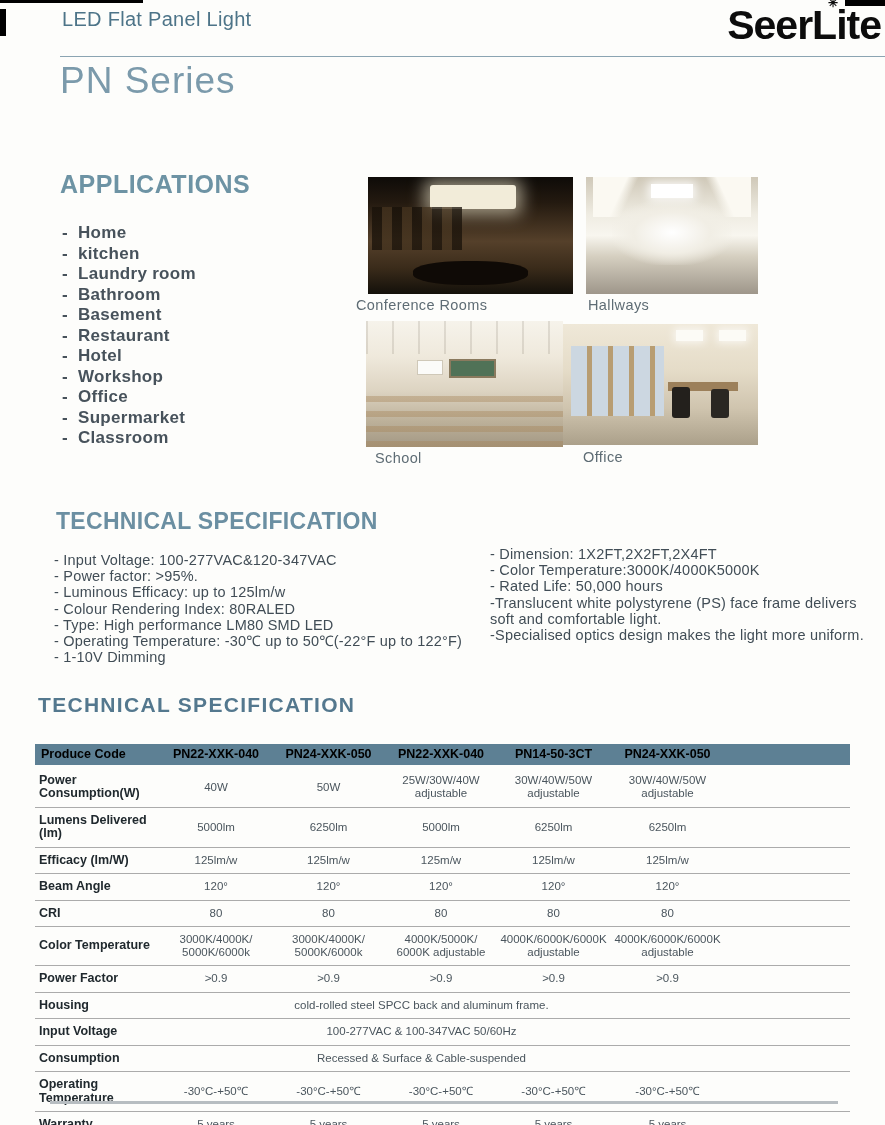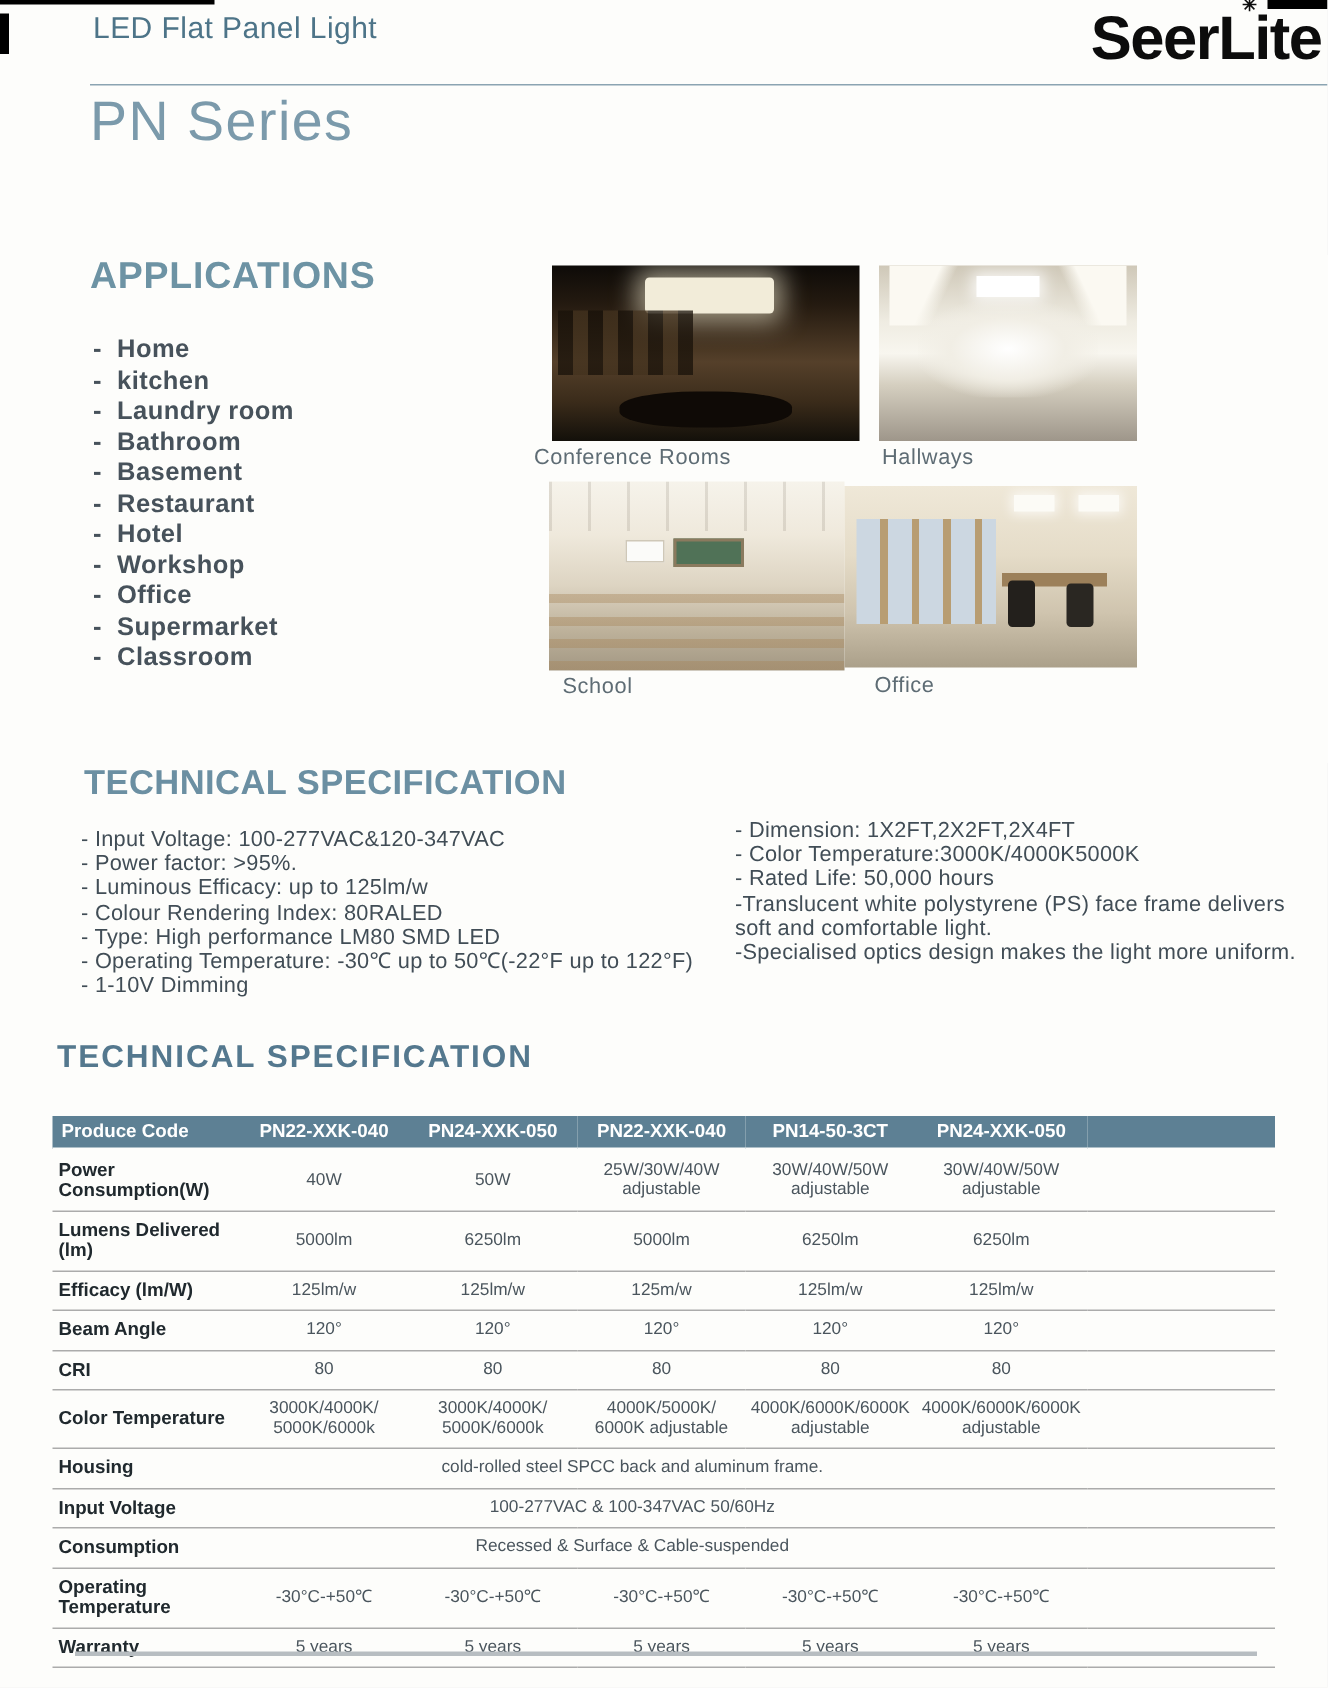--- a/index.html
+++ b/index.html
@@ -68,21 +68,21 @@
 
   
   .spec1-heading { left:56px; top:508px; font-size:23px; font-weight:700; color:#6b8fa2; letter-spacing:0.3px; }
   .spec-col { font-size:14.5px; color:#414d56; line-height:16.2px; letter-spacing:0.2px; }
   .spec-left { left:54px; top:552px; width:430px; }
   .spec-right { left:490px; top:546px; width:388px; }
 
   
   .spec2-heading { left:38px; top:693px; font-size:21px; font-weight:800; color:#54788e; letter-spacing:1.3px; }
   table.spec { left:35px; top:744px; width:815px; border-collapse:collapse; table-layout:fixed; }
-  table.spec thead th { background:#5d8094; color:#ffffff; font-size:12.5px; font-weight:700; height:22px;
+  table.spec thead th { background:#5d8094; color:#000000; font-size:12.5px; font-weight:700; height:22px;
     text-align:center; border-bottom:3px solid #fdfdfb; padding:0 2px; }
   table.spec thead th.first { text-align:left; padding-left:6px; }
   table.spec td { font-size:11.5px; color:#4a555d; text-align:center; padding:6px 3px; border-bottom:1px solid #ababab; vertical-align:middle; line-height:13px; }
   table.spec td.label { text-align:left; font-weight:700; color:#20292e; font-size:12.5px; padding-left:4px; line-height:13.5px; }
   table.spec td.span-val { padding-right:170px; }
 
   .footer-rule { left:50px; top:1101px; width:788px; height:3px; background:#b7bdc1; }
 </style>
 </head>
 <body>
@@ -235,20 +235,29 @@
       <tr>
         <td class="label">Color Temperature</td>
         <td>3000K/4000K/ 5000K/6000k</td>
         <td>3000K/4000K/ 5000K/6000k</td>
         <td>4000K/5000K/ 6000K adjustable</td>
         <td>4000K/6000K/6000K adjustable</td>
         <td>4000K/6000K/6000K adjustable</td>
         <td></td>
       </tr>
       <tr>
+        <td class="label">Power Factor</td>
+        <td>&gt;0.9</td>
+        <td>&gt;0.9</td>
+        <td>&gt;0.9</td>
+        <td>&gt;0.9</td>
+        <td>&gt;0.9</td>
+        <td></td>
+      </tr>
+      <tr>
         <td class="label">Housing</td>
         <td class="span-val" colspan="6">cold-rolled steel SPCC back and aluminum frame.</td>
       </tr>
       <tr>
         <td class="label">Input Voltage</td>
         <td class="span-val" colspan="6">100-277VAC &amp; 100-347VAC 50/60Hz</td>
       </tr>
       <tr>
         <td class="label">Consumption</td>
         <td class="span-val" colspan="6">Recessed &amp; Surface &amp; Cable-suspended</td>

